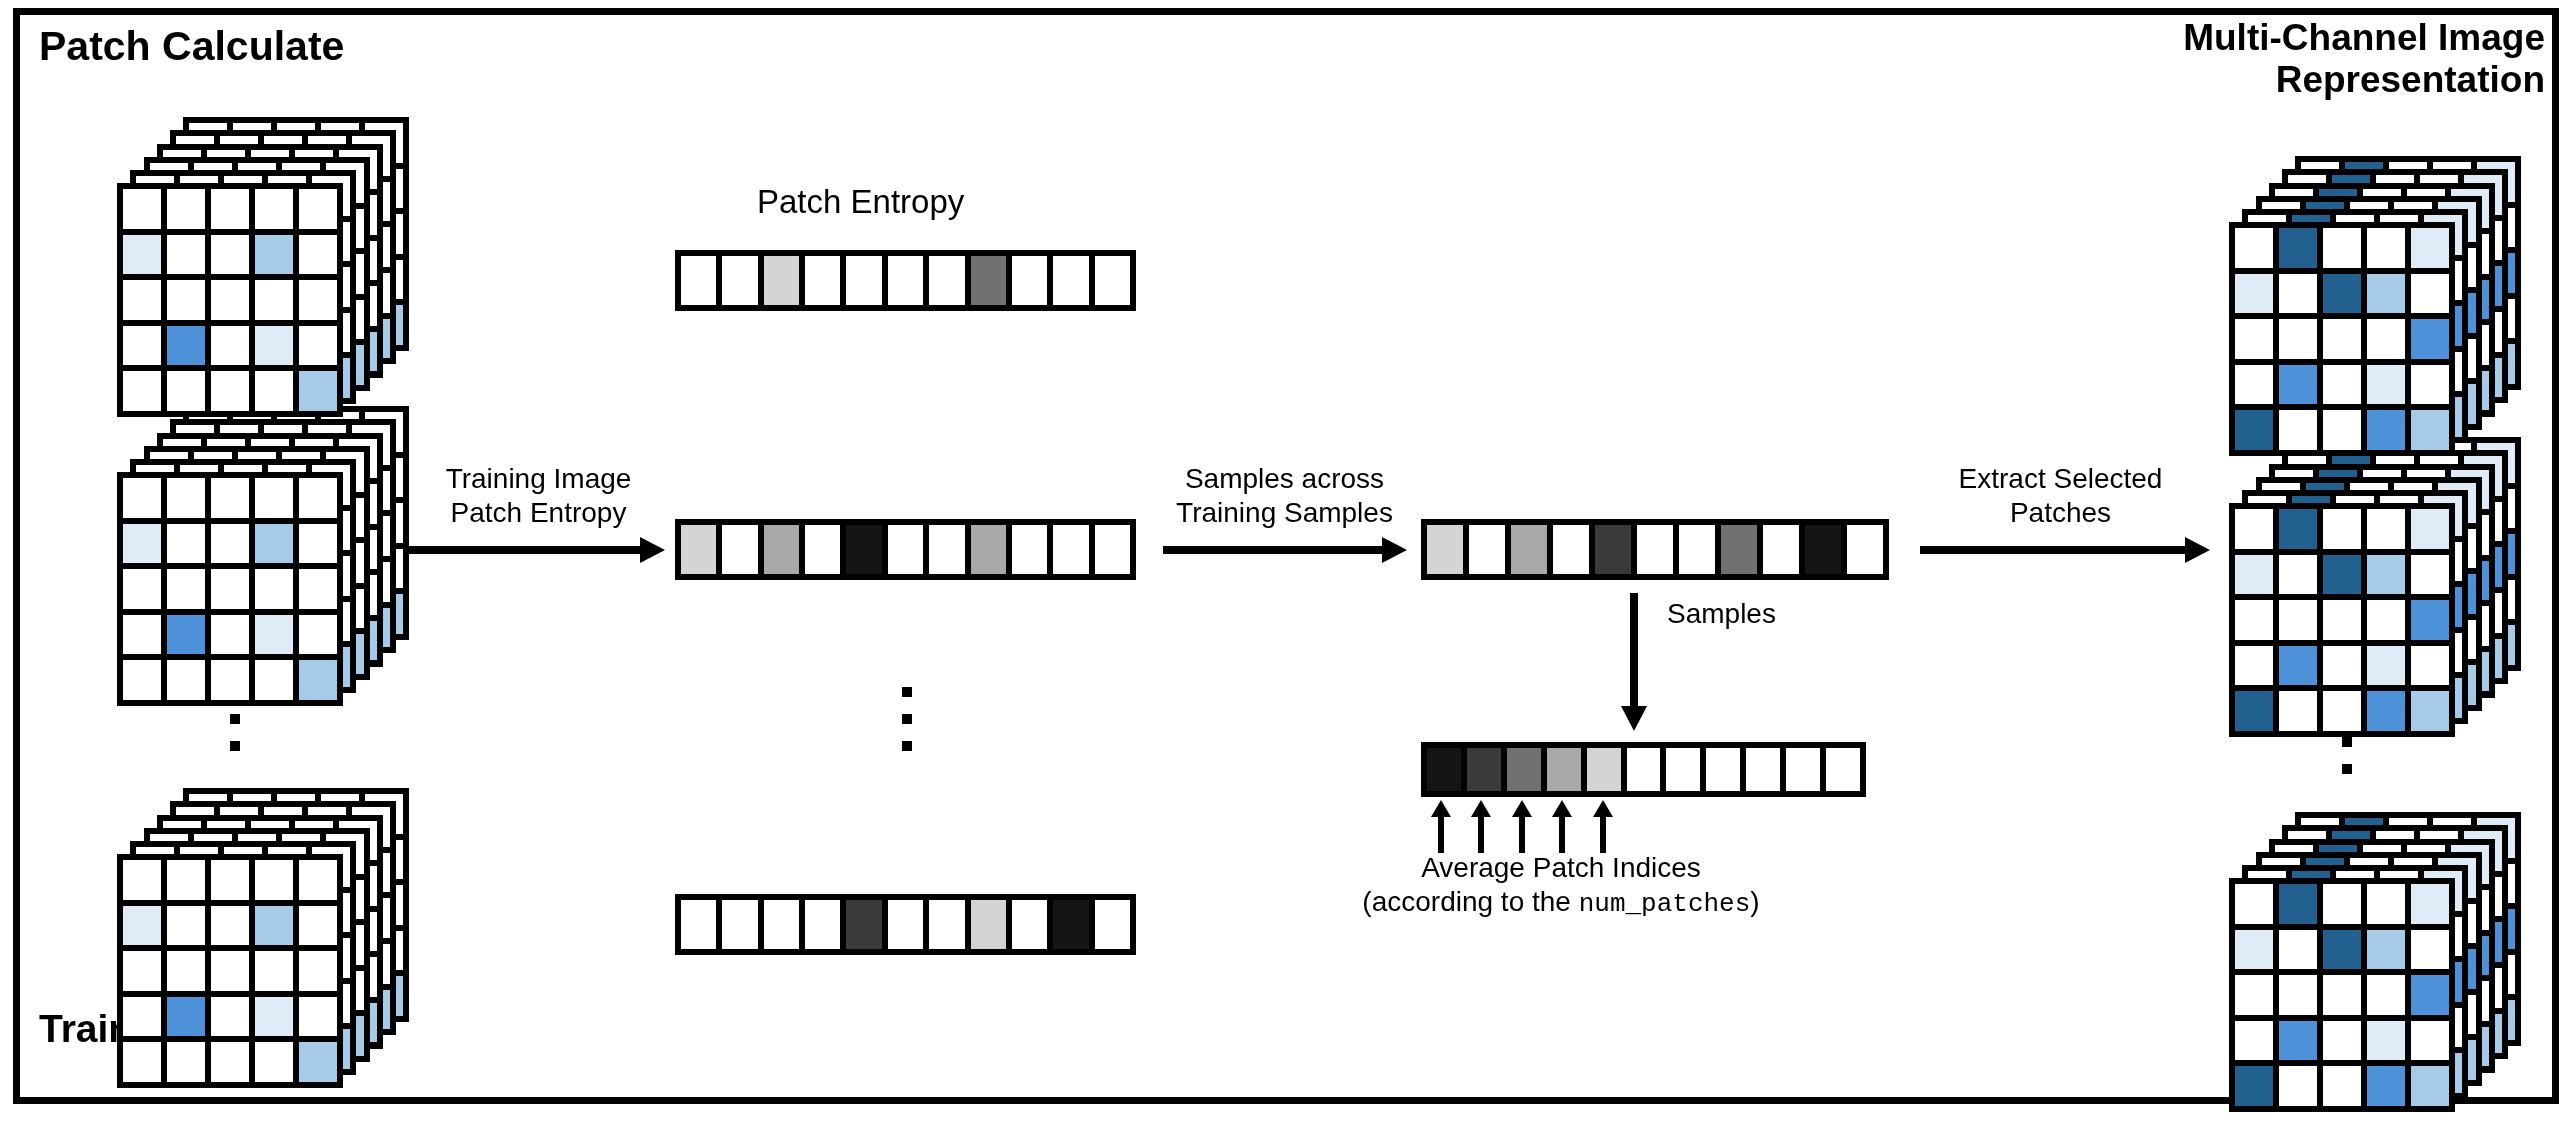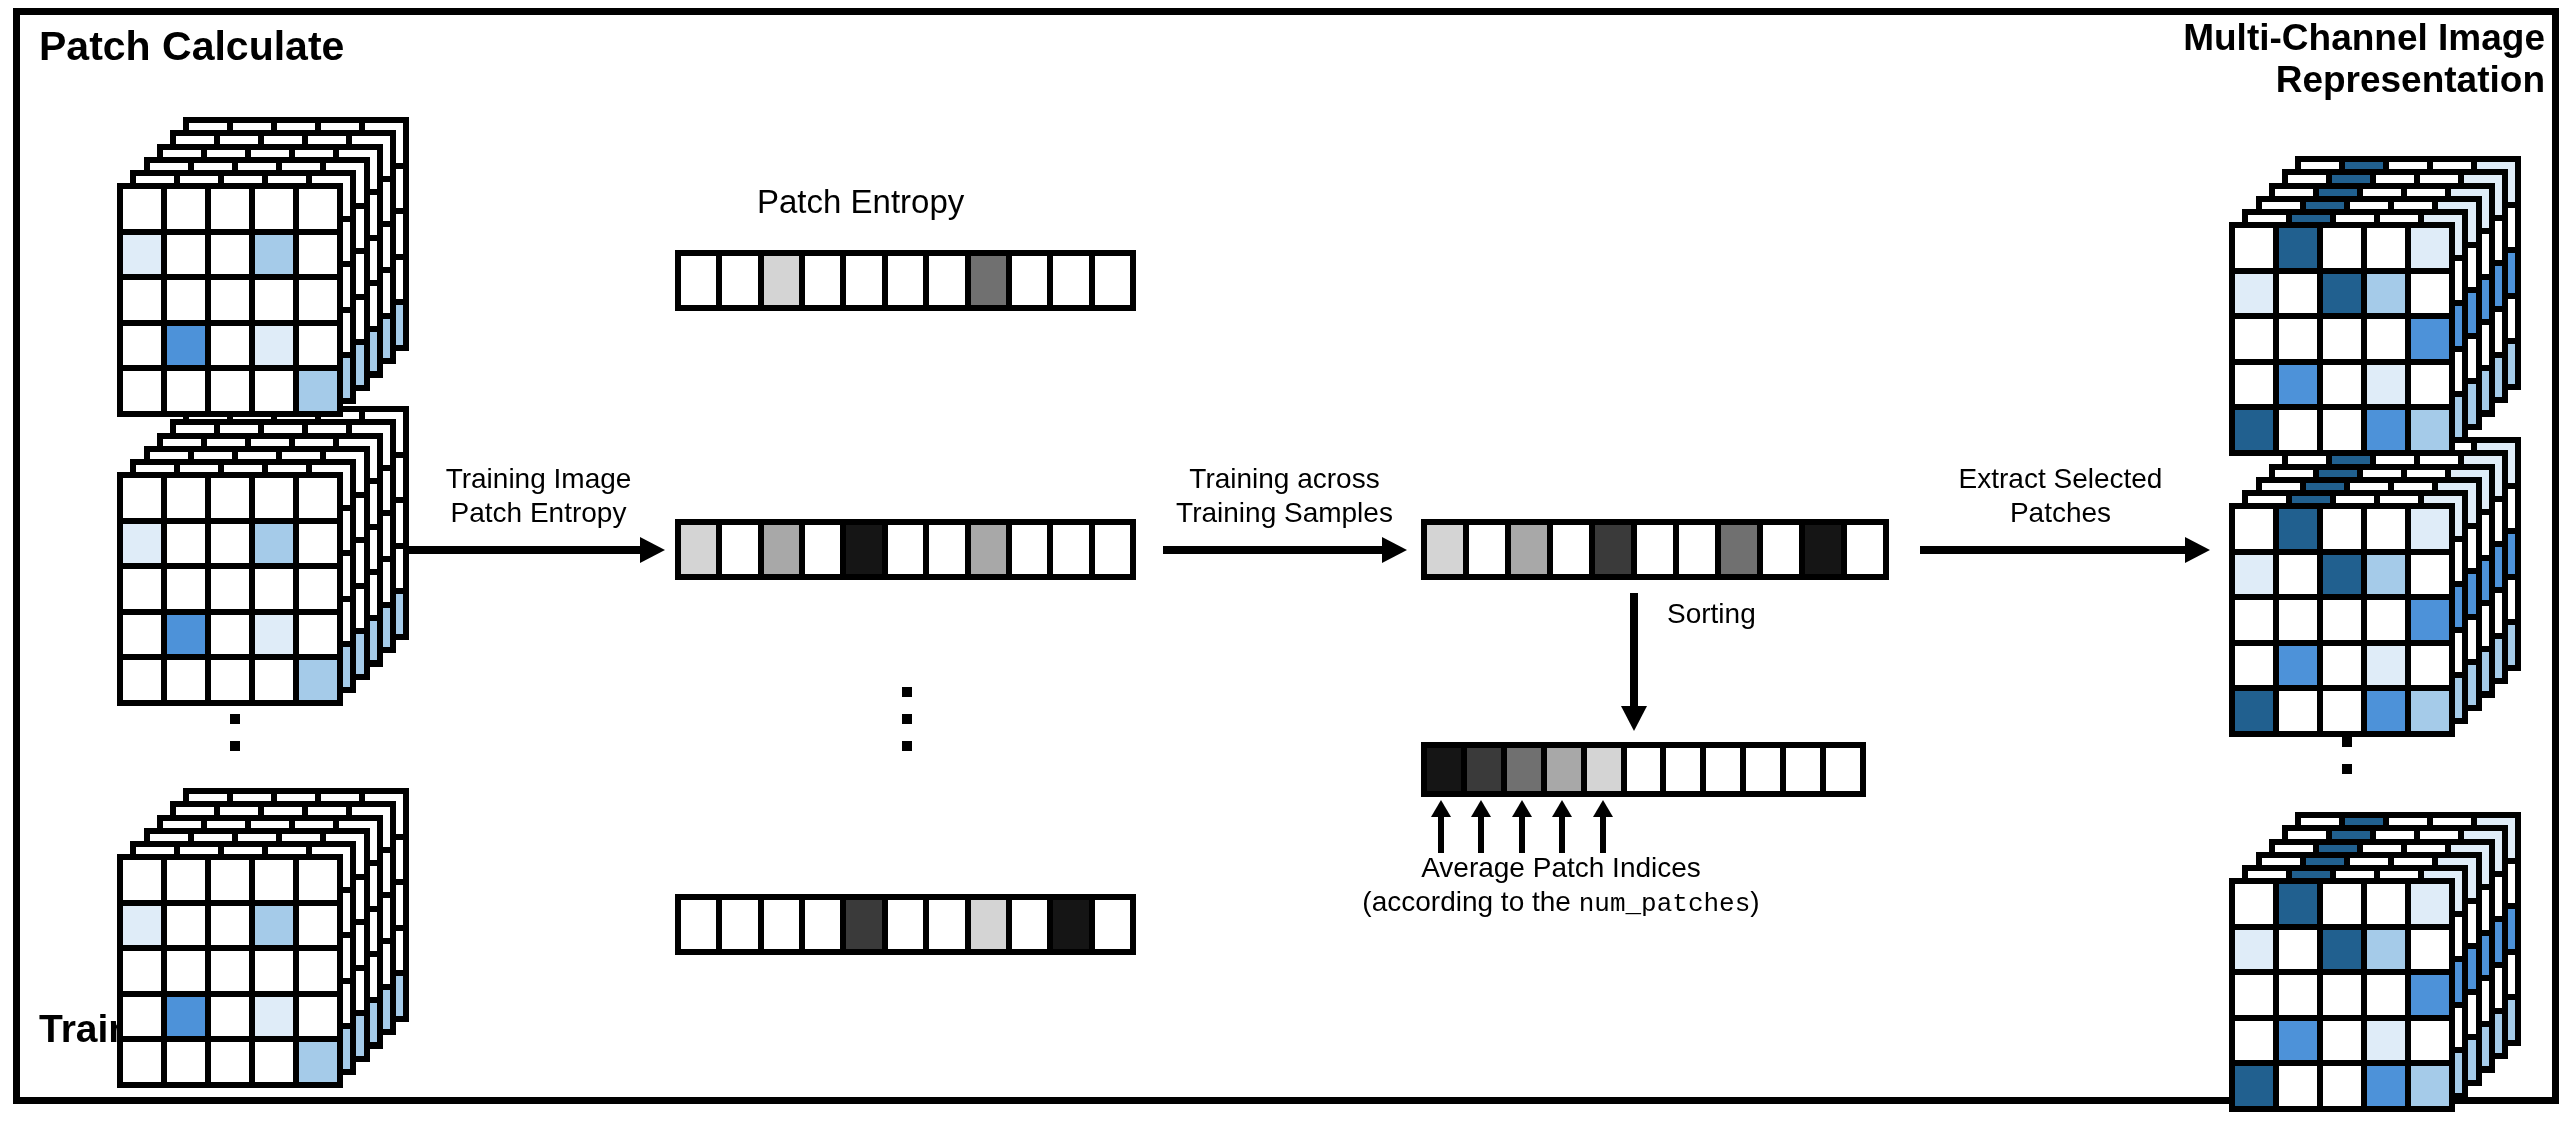--- a/index.html
+++ b/index.html
@@ -208,30 +208,30 @@
   <div class="title" id="title-training-samples">Training Samples</div>
 
   <div class="big-label" id="patch-entropy-title" style="left:757px; top:183px;">Patch Entropy</div>
 
   <div class="plain-label" style="left:390px; top:462px; width:297px;">
     <div>Training Image</div>
     <div>Patch Entropy</div>
   </div>
 
   <div class="plain-label" style="left:1144px; top:462px; width:281px;">
-    <div>Training across</div>
+    <div>Samples across</div>
     <div>Training Samples</div>
   </div>
 
   <div class="plain-label" style="left:1912px; top:462px; width:297px;">
     <div>Extract Selected</div>
     <div>Patches</div>
   </div>
 
-  <div class="plain-label" style="left:1667px; top:597px; width:172px; text-align:left;">Sorting</div>
+  <div class="plain-label" style="left:1667px; top:597px; width:172px; text-align:left;">Samples</div>
 
   <div class="plain-label" style="left:1327px; top:851px; width:468px;">
     <div>Average Patch Indices</div>
     <div>
       <span>(according to the </span><span style="font-family:&quot;Liberation Mono&quot;, monospace; font-size:26px;">num_patches</span><span>)</span>
     </div>
   </div>
 
 
   <div id="mount">

